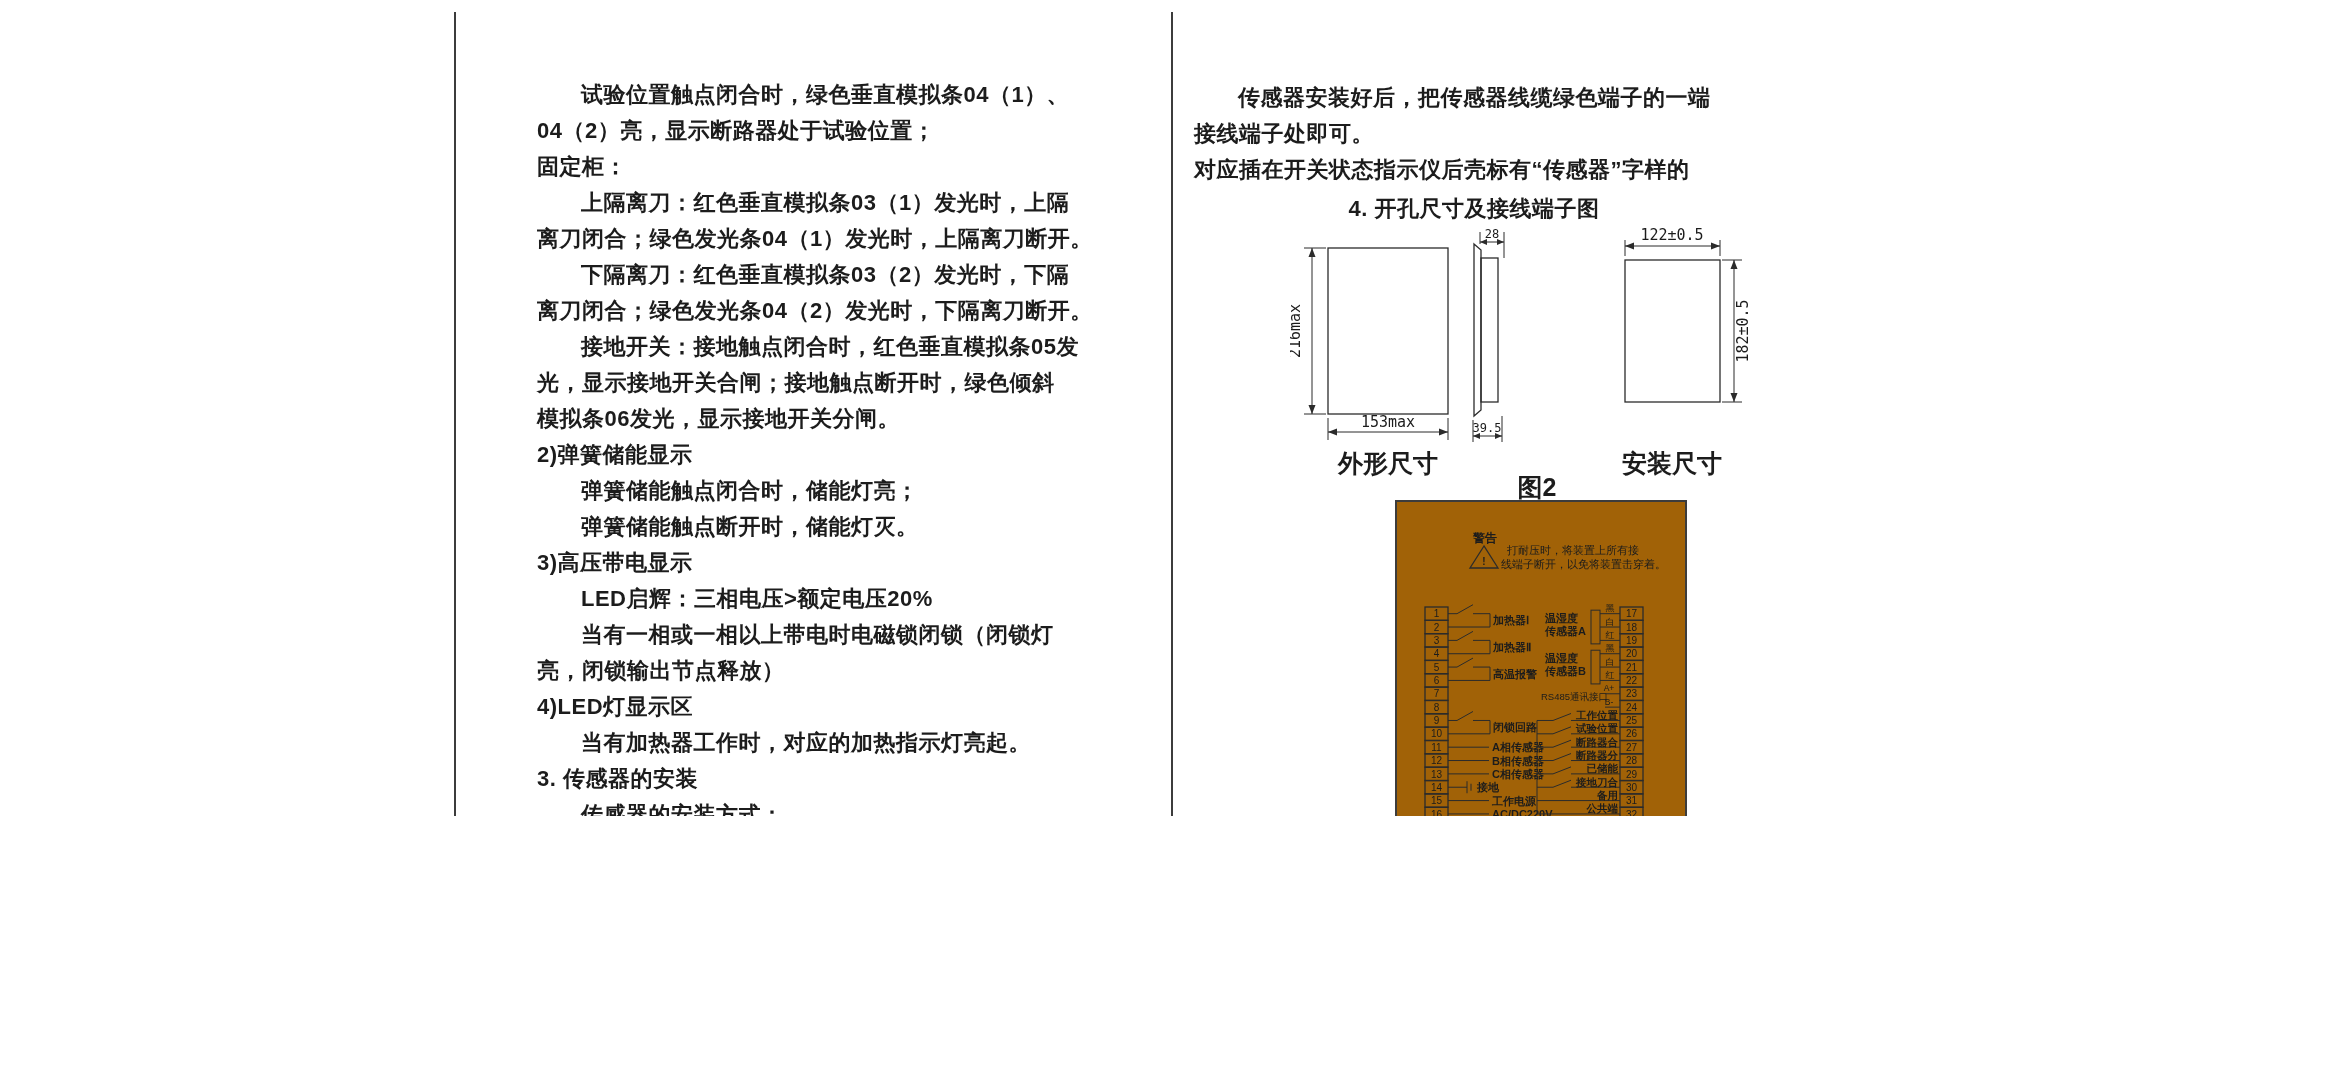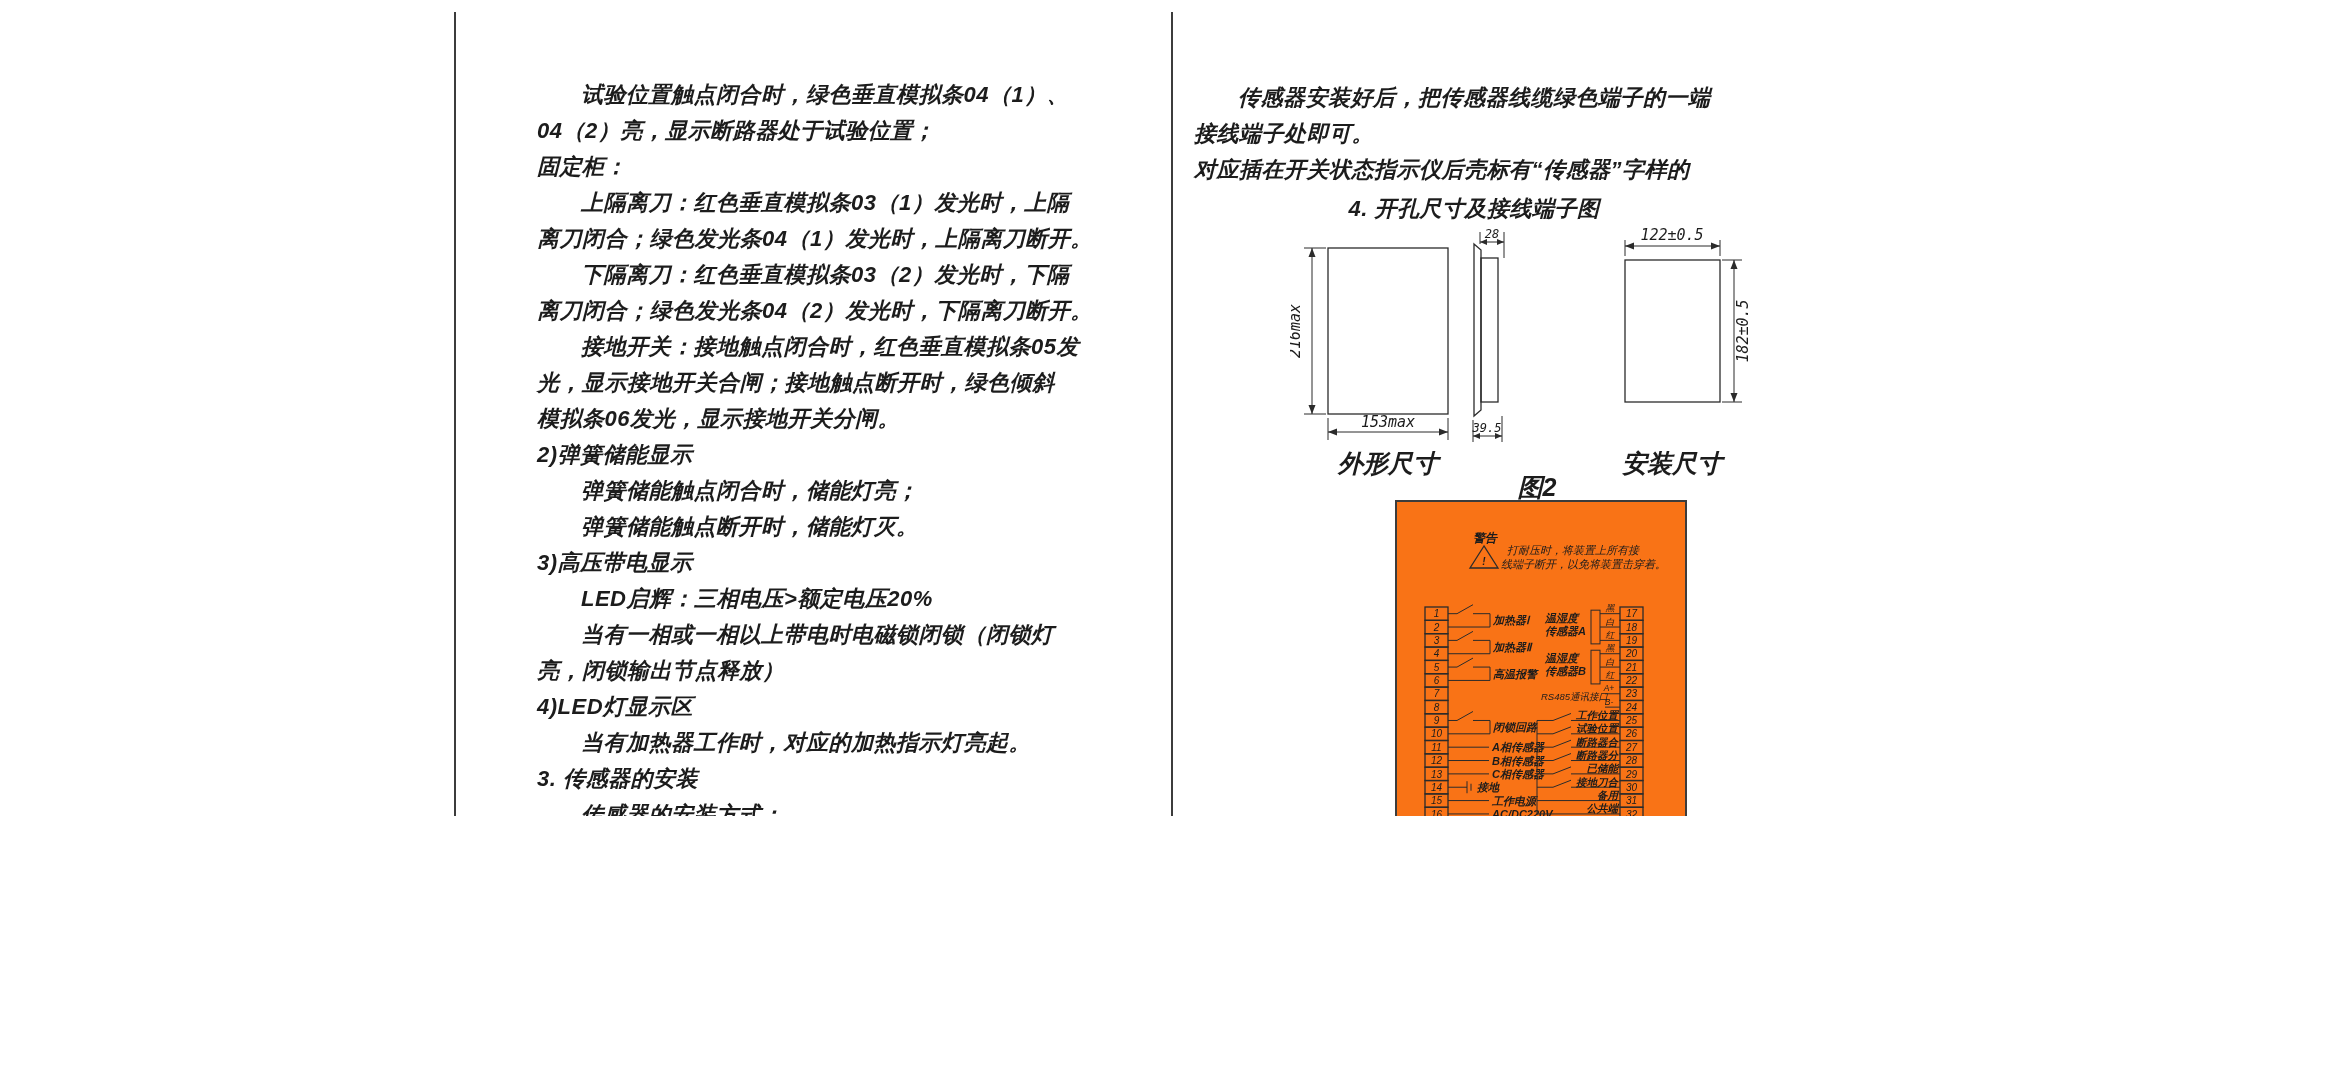--- a/index.html
+++ b/index.html
@@ -1,26 +1,26 @@
 <!DOCTYPE html>
 <html><head>
 <meta charset="utf-8">
 <style>
   html,body{margin:0;padding:0;background:#ffffff;}
   #canvas{position:relative;width:2336px;height:816px;background:#ffffff;overflow:hidden;
-          font-family:"Liberation Sans",sans-serif;color:#1c1c1c;font-style:italic;}
+          font-family:"Liberation Sans",sans-serif;color:#1c1c1c;}
   .vrule{position:absolute;width:2px;background:#3c3c3c;}
   #bottom-rule{position:absolute;left:0;top:1016px;width:2336px;height:3px;background:#3c3c3c;}
   .textcol{position:absolute;font-size:22px;font-weight:600;letter-spacing:0.5px;}
   .tline{height:36px;line-height:36px;white-space:nowrap;}
   .ind1{padding-left:44px;}
   .heading{margin-top:3px;text-align:center;}
   #fig2{position:absolute;left:1290px;top:228px;}
   #fig3-box{position:absolute;left:1395px;top:500px;width:292px;height:422px;
-            border:2px solid #3c3c3c;box-sizing:border-box;background:#f97316;}
+            border:2px solid #3c3c3c;box-sizing:border-box;background:#a16207;}
   #fig3-caption{position:absolute;left:1395px;top:930px;width:292px;text-align:center;
                 font-size:22px;font-weight:700;}
   svg text{fill:#1c1c1c;}
   .dimtxt{font-family:"DejaVu Sans Mono",monospace;font-size:15px;font-weight:400;}
   .dimtxt-sm{font-family:"DejaVu Sans Mono",monospace;font-size:12px;font-weight:400;}
   .figlabel{font-size:25px;font-weight:600;font-family:"Liberation Sans",sans-serif;}
   .figcap{font-size:25px;font-weight:700;}
   .stroke{stroke:#2b2b2b;stroke-width:1.3;fill:none;}
   .thin{stroke:#2b2b2b;stroke-width:1;fill:none;}
   .arrow{fill:#2b2b2b;stroke:none;}

